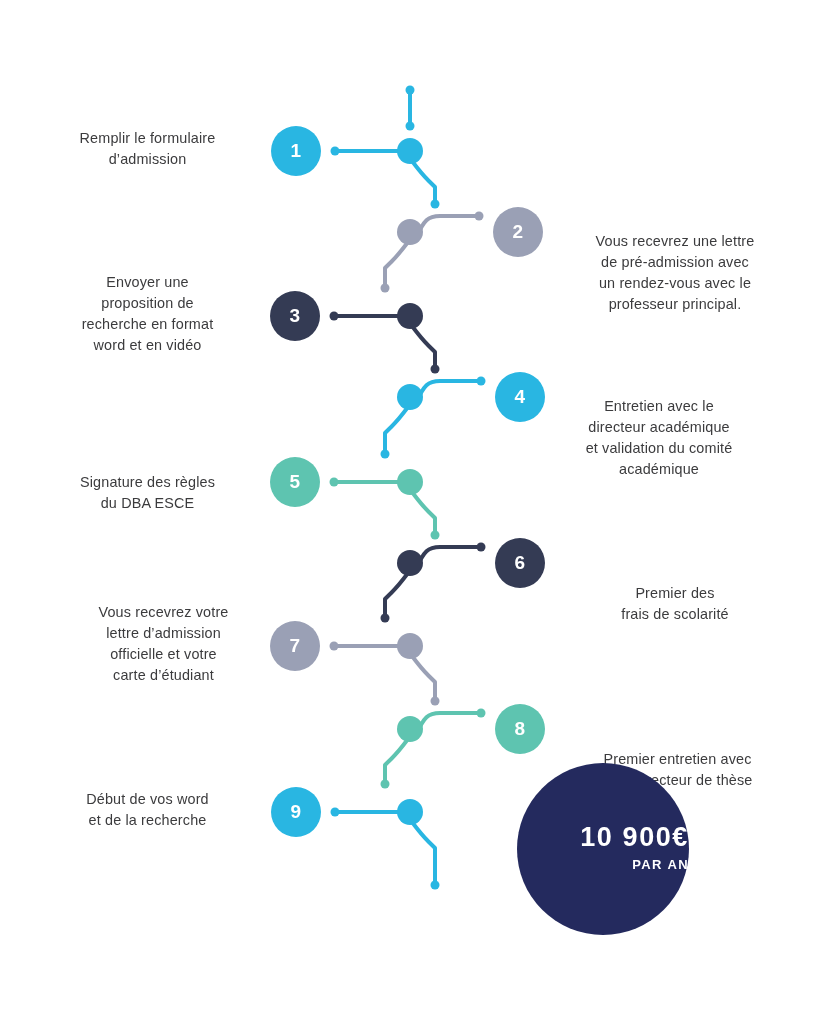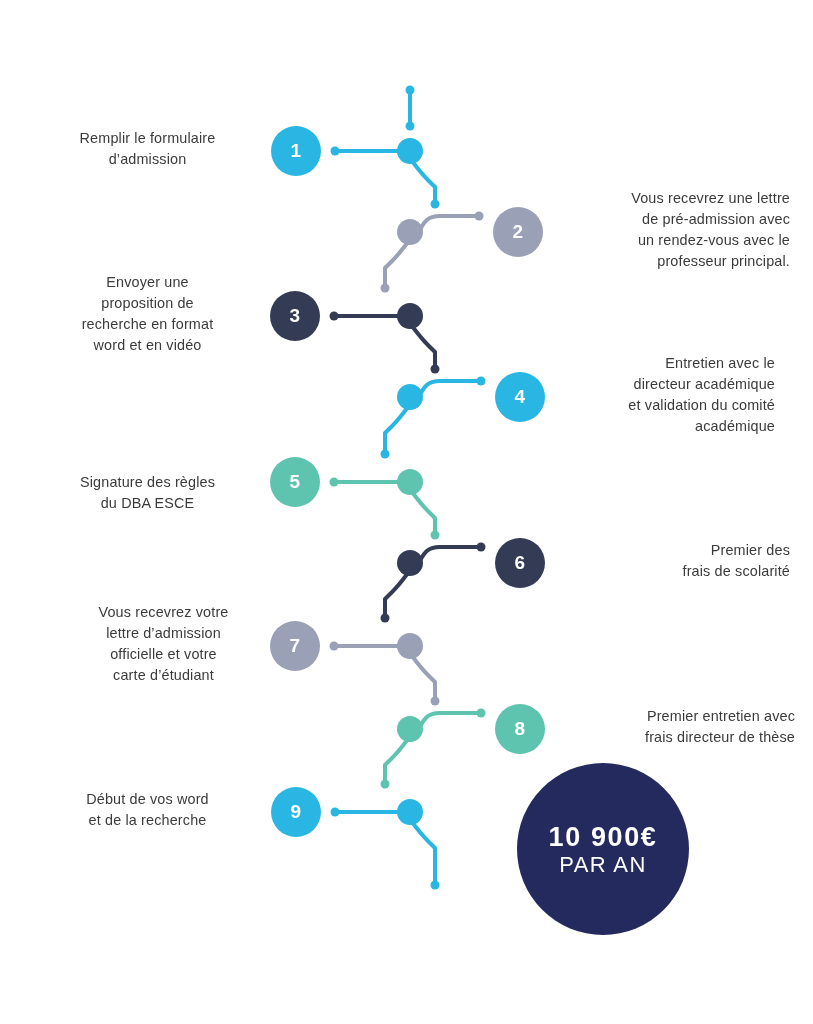--- a/index.html
+++ b/index.html
@@ -32,21 +32,22 @@
     font-size: 14.4px;
     line-height: 21px;
     color: #3b3b3d;
     letter-spacing: 0.15px;
     white-space: pre-line;
   }
   .step-label.left {
     text-align: center;
   }
   .step-label.right {
-    text-align: right;
+    text-align: center;
+    margin-top: 43px;
   }
   .badge {
     position: absolute;
     border-radius: 50%;
     display: flex;
     align-items: center;
     justify-content: center;
     color: #ffffff;
     font-size: 19px;
     font-weight: bold;
@@ -62,24 +63,24 @@
     color: #ffffff;
     text-align: center;
   }
   .price-amount {
     font-size: 27px;
     font-weight: bold;
     letter-spacing: 1.6px;
     line-height: 32px;
   }
   .price-period {
-    font-size: 22px;
+    font-size: 13px;
     letter-spacing: 1.4px;
     line-height: 24px;
-    font-weight: normal;
+    font-weight: bold;
   }
 </style>
 </head>
 <body>
 
 <div id="infographic">
 
   <svg id="timeline-svg" viewBox="0 0 813 1024" xmlns="http://www.w3.org/2000/svg">
     <g id="connector-layer">
         <path d="M 410 90 L 410 126" fill="none" stroke="#29b6e2" stroke-width="4" stroke-linecap="round" stroke-linejoin="round"></path>
@@ -186,18 +187,18 @@
       <div class="step-label left" style="left: 56px; top: 602px; width: 215px;">Vous recevrez votre
 lettre d’admission
 officielle et votre
 carte d’étudiant</div>
       <div class="step-label right" style="left: 560px; top: 706px; width: 235px;">Premier entretien avec
 frais directeur de thèse</div>
       <div class="step-label left" style="left: 40px; top: 789px; width: 215px;">Début de vos word
 et de la recherche</div>
     </div>
 
-  <div class="price-circle" id="price-circle" style="left: 517px; top: 763px; width: 172px; height: 172px; background: rgb(36, 42, 94);">
+  <div class="price-circle" id="price-circle" style="left: 517px; top: 763px; width: 172px; height: 172px; background: rgb(36, 42, 94); align-items: flex-end;">
     <div class="price-amount">10 900€</div>
     <div class="price-period">PAR AN</div>
   </div>
 
 </div>
 
 </body></html>

